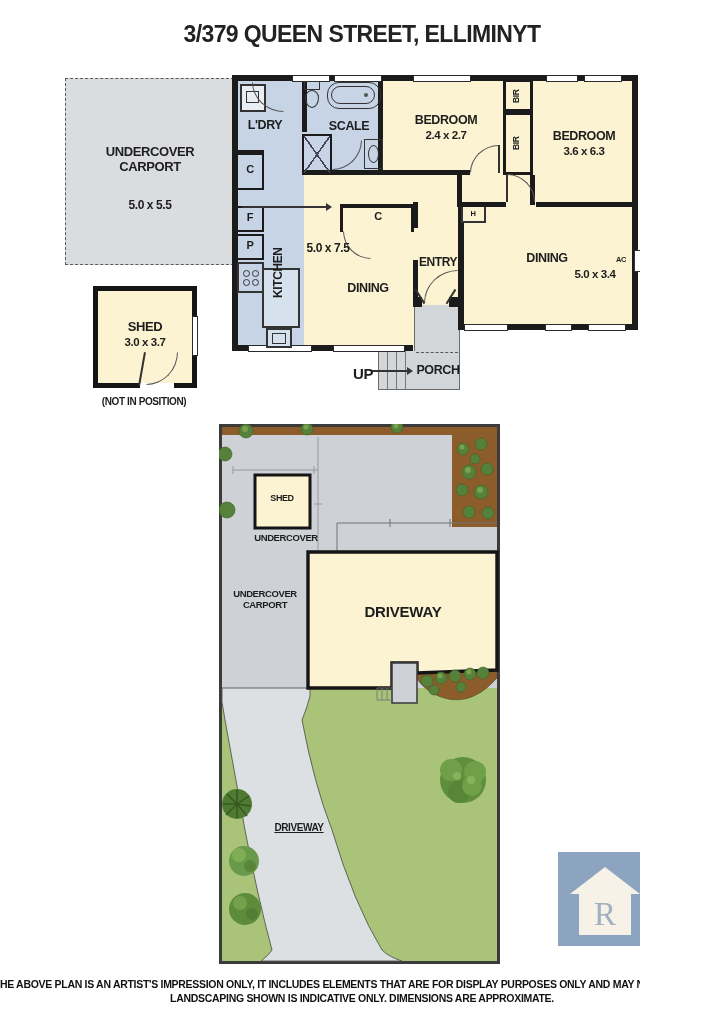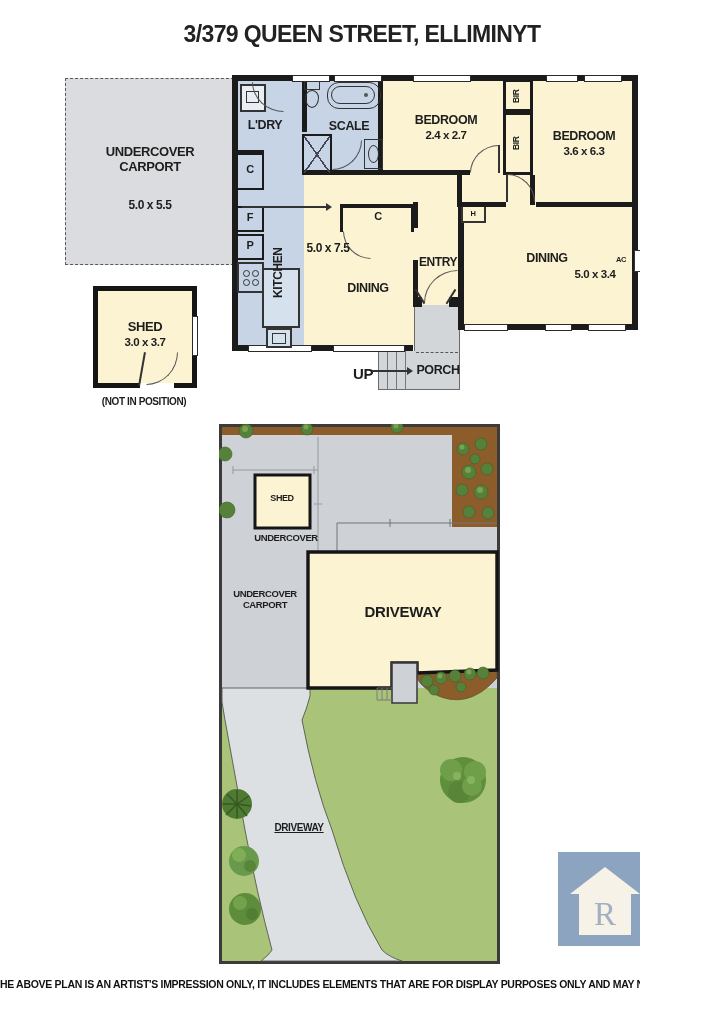--- a/index.html
+++ b/index.html
@@ -286,14 +286,15 @@
 
   <div class="abs" style="left:655px;top:905px;width:56px;height:75px;">
     <div class="abs" style="left:26px;top:5px;width:1.6px;height:56px;background:#111;"></div>
     <div class="abs" style="left:21px;top:59px;width:0;height:0;border-left:6px solid transparent;border-right:6px solid transparent;border-top:11px solid #111;"></div>
     <div class="abs" style="left:13px;top:22px;width:26px;height:26px;border:2px solid #111;border-radius:50%;background:#fff;text-align:center;">
       <span style="font-size:13px;font-weight:bold;line-height:26px;color:#111;">N</span>
     </div>
   </div>
 
   <div class="lbl" style="left:362px;top:979px;font-size:10.5px;letter-spacing:-0.3px;color:#111;">THE ABOVE PLAN IS AN ARTIST'S IMPRESSION ONLY, IT INCLUDES ELEMENTS THAT ARE FOR DISPLAY PURPOSES ONLY AND MAY NOT BE TO SCALE.</div>
+  <div class="lbl" style="left:362px;top:993px;font-size:10.5px;letter-spacing:-0.3px;color:#111;">LANDSCAPING SHOWN IS INDICATIVE ONLY. DIMENSIONS ARE APPROXIMATE.</div>
 
 </div>
 
 </body></html>

